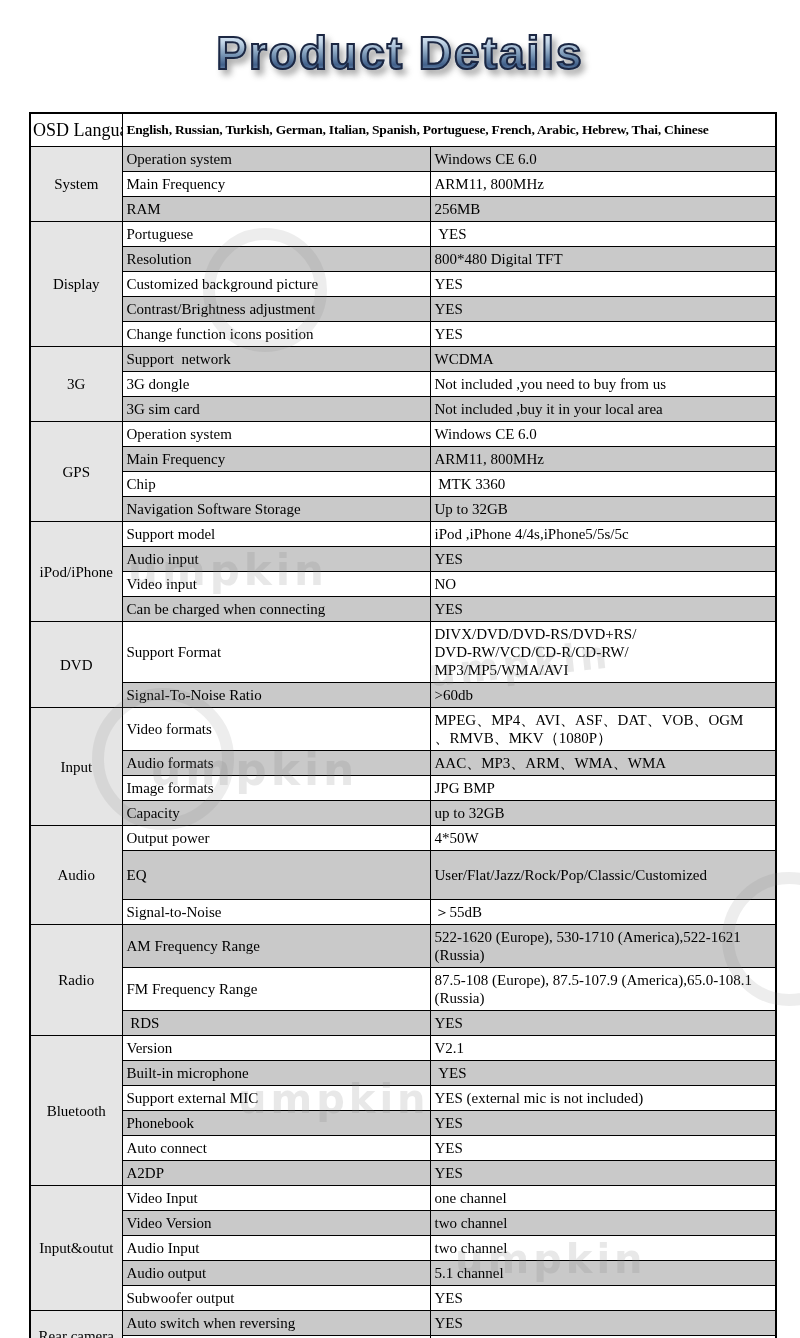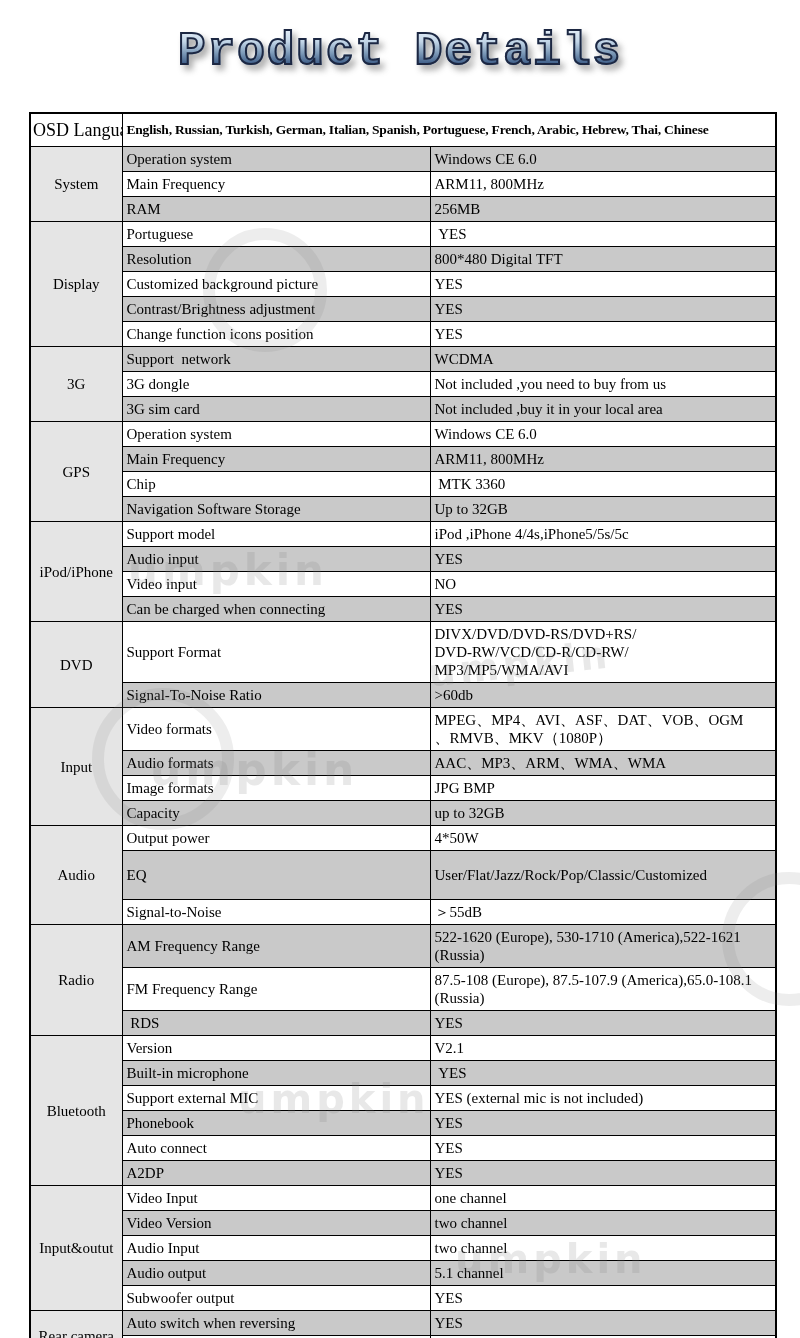--- a/index.html
+++ b/index.html
@@ -14,21 +14,21 @@
   
   .title-wrap{
     width:100%;
     text-align:center;
     margin:0;
     padding-top:26px;
     height:72px;
   }
   .title-text{
     display:inline-block;
-    font-family:Liberation Mono, monospace;
+    font-family:Liberation Sans, sans-serif;
     font-weight:900;
     font-size:46px;
     letter-spacing:2px;
     background:linear-gradient(180deg,#eef5fc 0%,#c3d6e8 30%,#7d9ab8 52%,#41608a 72%,#93acc8 90%,#6d86a6 100%);
     -webkit-background-clip:text;
     background-clip:text;
     color:transparent;
     -webkit-text-stroke:2px #1c2742;
     filter:drop-shadow(4px 5px 3px rgba(70,70,70,0.45));
   }

